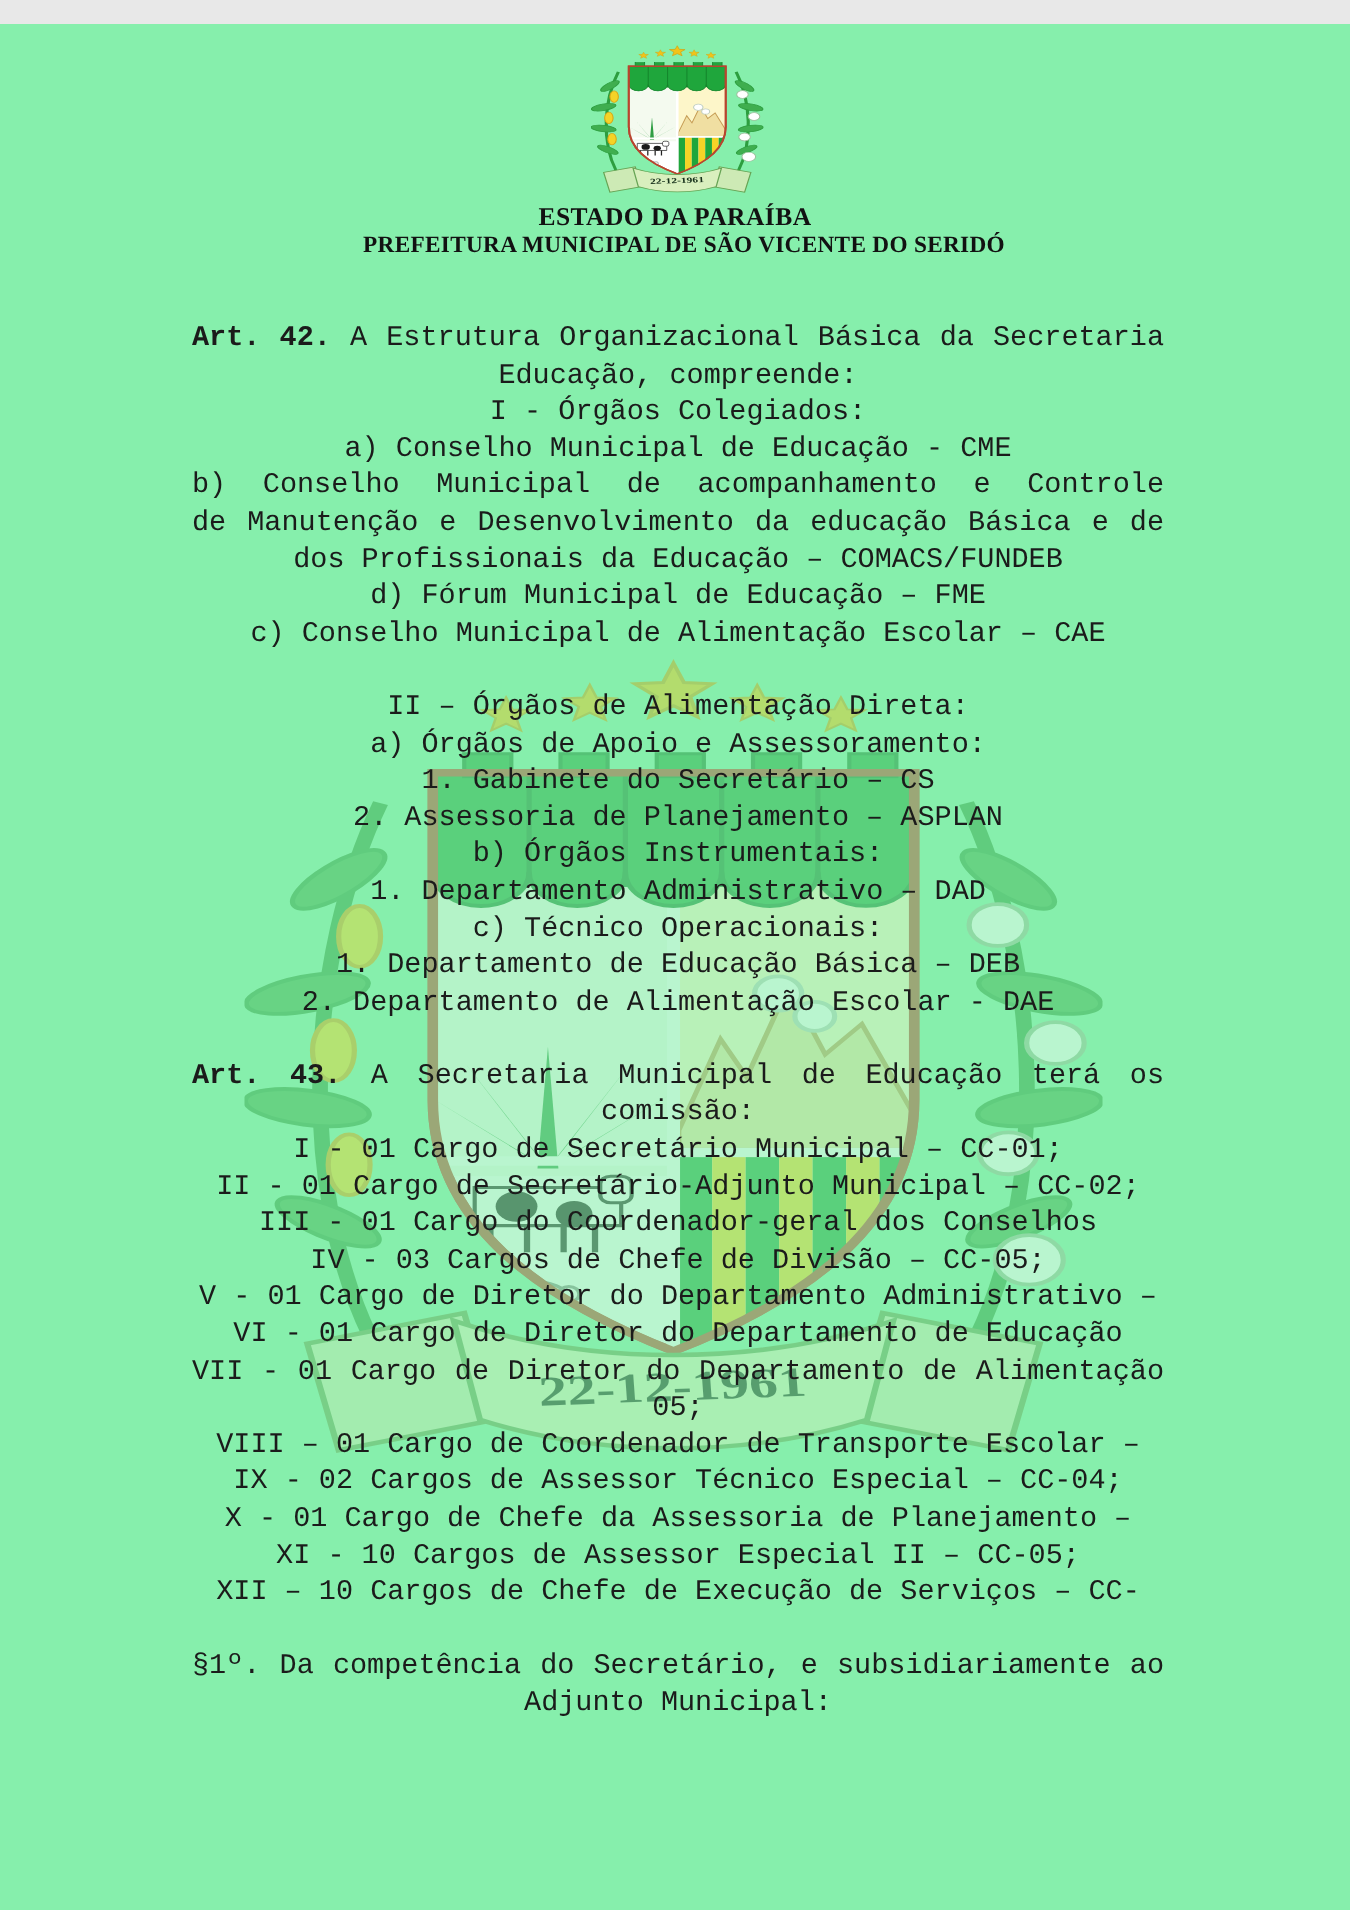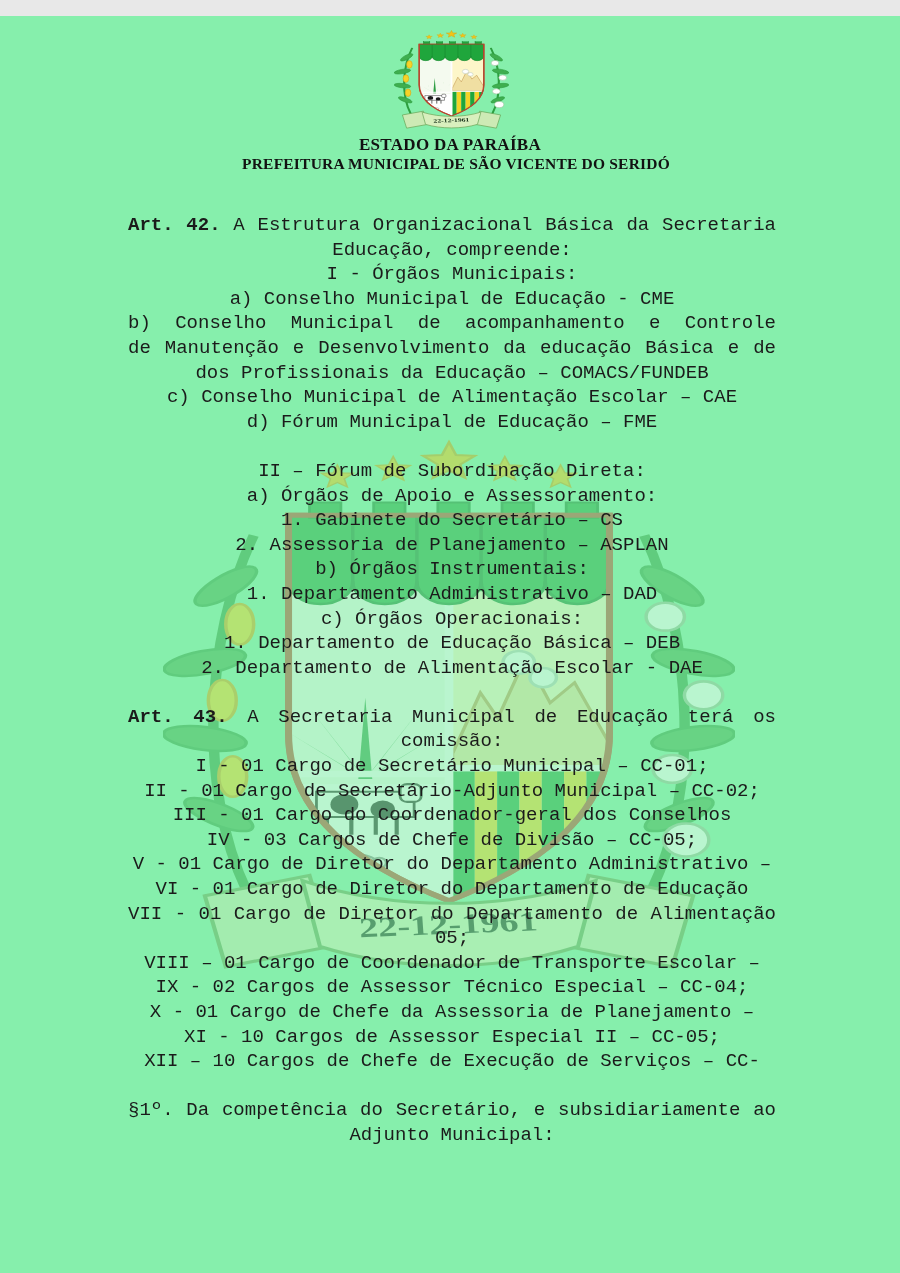--- a/index.html
+++ b/index.html
@@ -147,35 +147,35 @@
   </svg>
 
   <div class="titles">
     <div class="title-state">ESTADO DA PARAÍBA</div>
     <div class="title-muni">PREFEITURA MUNICIPAL DE SÃO VICENTE DO SERIDÓ</div>
   </div>
 
   <div class="body-text">
       <div class="line just"><strong>Art. 42.</strong> A Estrutura Organizacional Básica da Secretaria Municipal de</div>
       <div class="line">Educação, compreende:</div>
-      <div class="line">I - Órgãos Municipais:</div>
+      <div class="line">I - Órgãos Colegiados:</div>
       <div class="line">a) Conselho Municipal de Educação - CME</div>
       <div class="line just">b) Conselho Municipal de acompanhamento e Controle Social do fundo</div>
       <div class="line just">de Manutenção e Desenvolvimento da educação Básica e de Valorização</div>
       <div class="line">dos Profissionais da Educação – COMACS/FUNDEB</div>
+      <div class="line">d) Fórum Municipal de Educação – FME</div>
       <div class="line">c) Conselho Municipal de Alimentação Escolar – CAE</div>
-      <div class="line">d) Fórum Municipal de Educação – FME</div>
       <div class="line blank"></div>
-      <div class="line">II – Fórum de Subordinação Direta:</div>
+      <div class="line">II – Órgãos de Alimentação Direta:</div>
       <div class="line">a) Órgãos de Apoio e Assessoramento:</div>
       <div class="line">1. Gabinete do Secretário – CS</div>
       <div class="line">2. Assessoria de Planejamento – ASPLAN</div>
       <div class="line">b) Órgãos Instrumentais:</div>
       <div class="line">1. Departamento Administrativo – DAD</div>
-      <div class="line">c) Órgãos Operacionais:</div>
+      <div class="line">c) Técnico Operacionais:</div>
       <div class="line">1. Departamento de Educação Básica – DEB</div>
       <div class="line">2. Departamento de Alimentação Escolar - DAE</div>
       <div class="line blank"></div>
       <div class="line just"><strong>Art. 43.</strong> A Secretaria Municipal de Educação terá os seguintes cargos em</div>
       <div class="line">comissão:</div>
       <div class="line">I - 01 Cargo de Secretário Municipal – CC-01;</div>
       <div class="line">II - 01 Cargo de Secretário-Adjunto Municipal – CC-02;</div>
       <div class="line">III - 01 Cargo do Coordenador-geral dos Conselhos Municipais – CC-05;</div>
       <div class="line">IV - 03 Cargos de Chefe de Divisão – CC-05;</div>
       <div class="line">V - 01 Cargo de Diretor do Departamento Administrativo – CC-05;</div>

